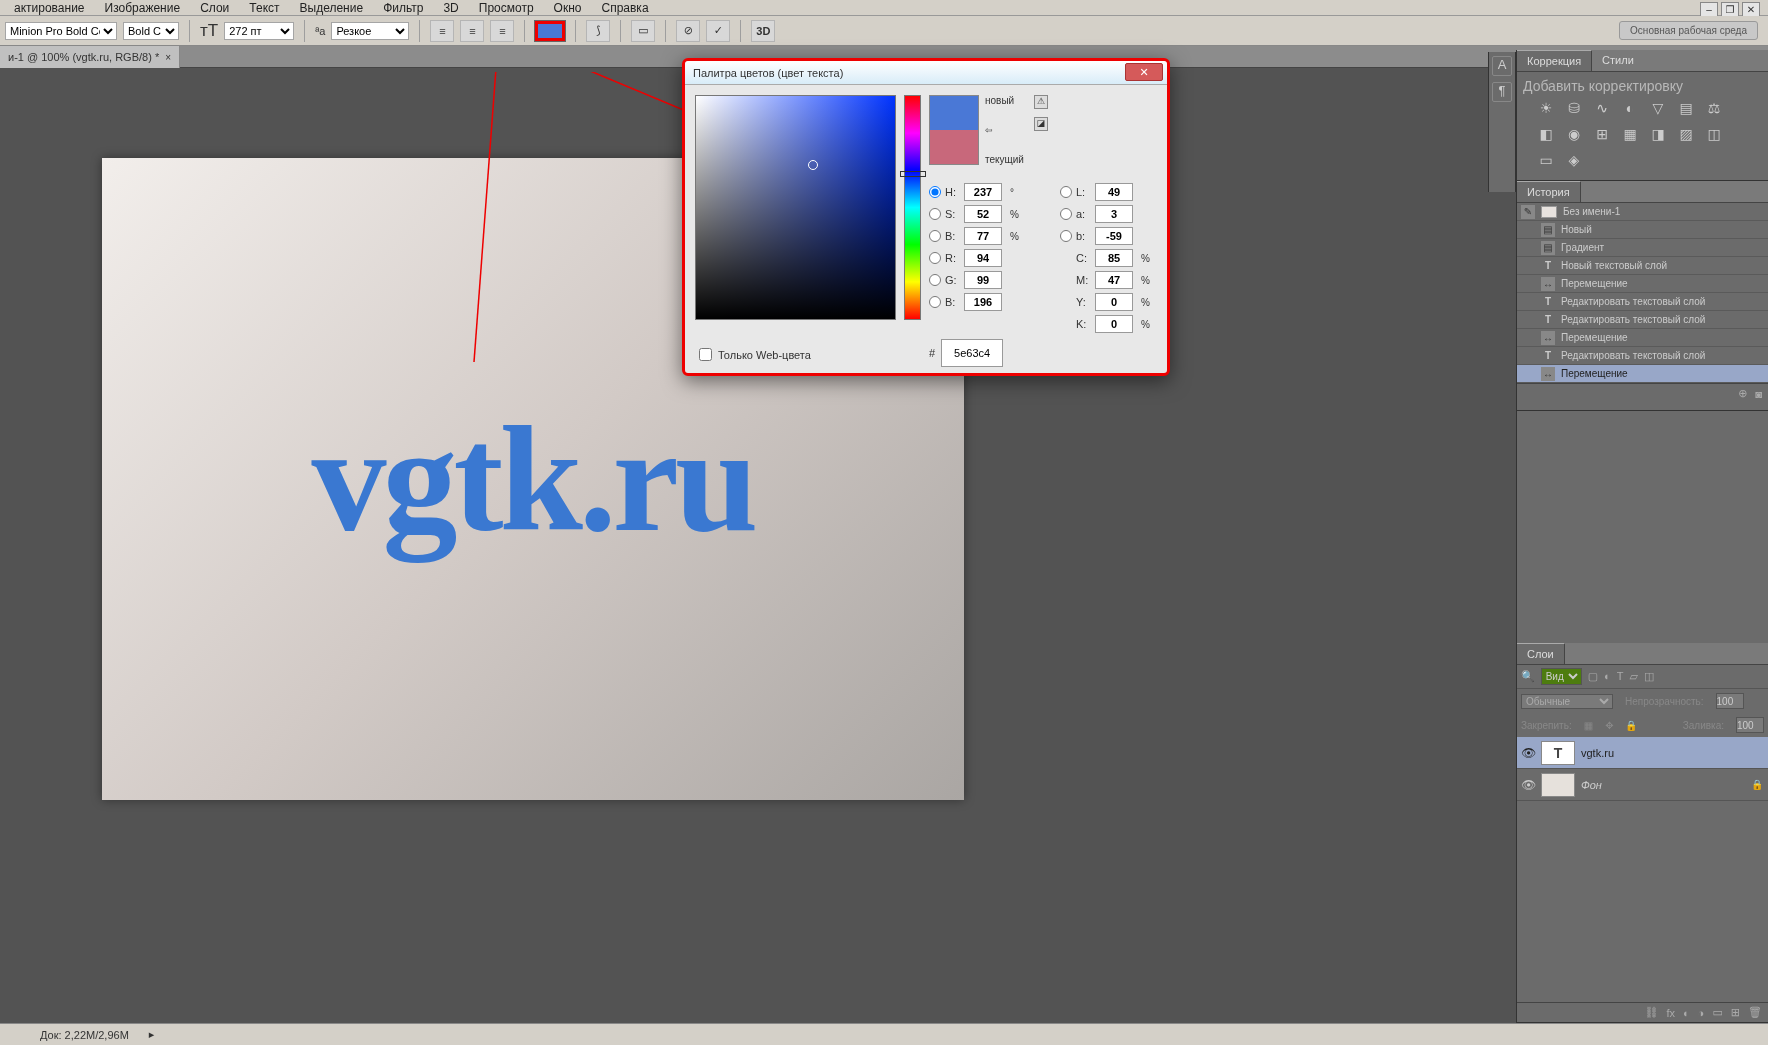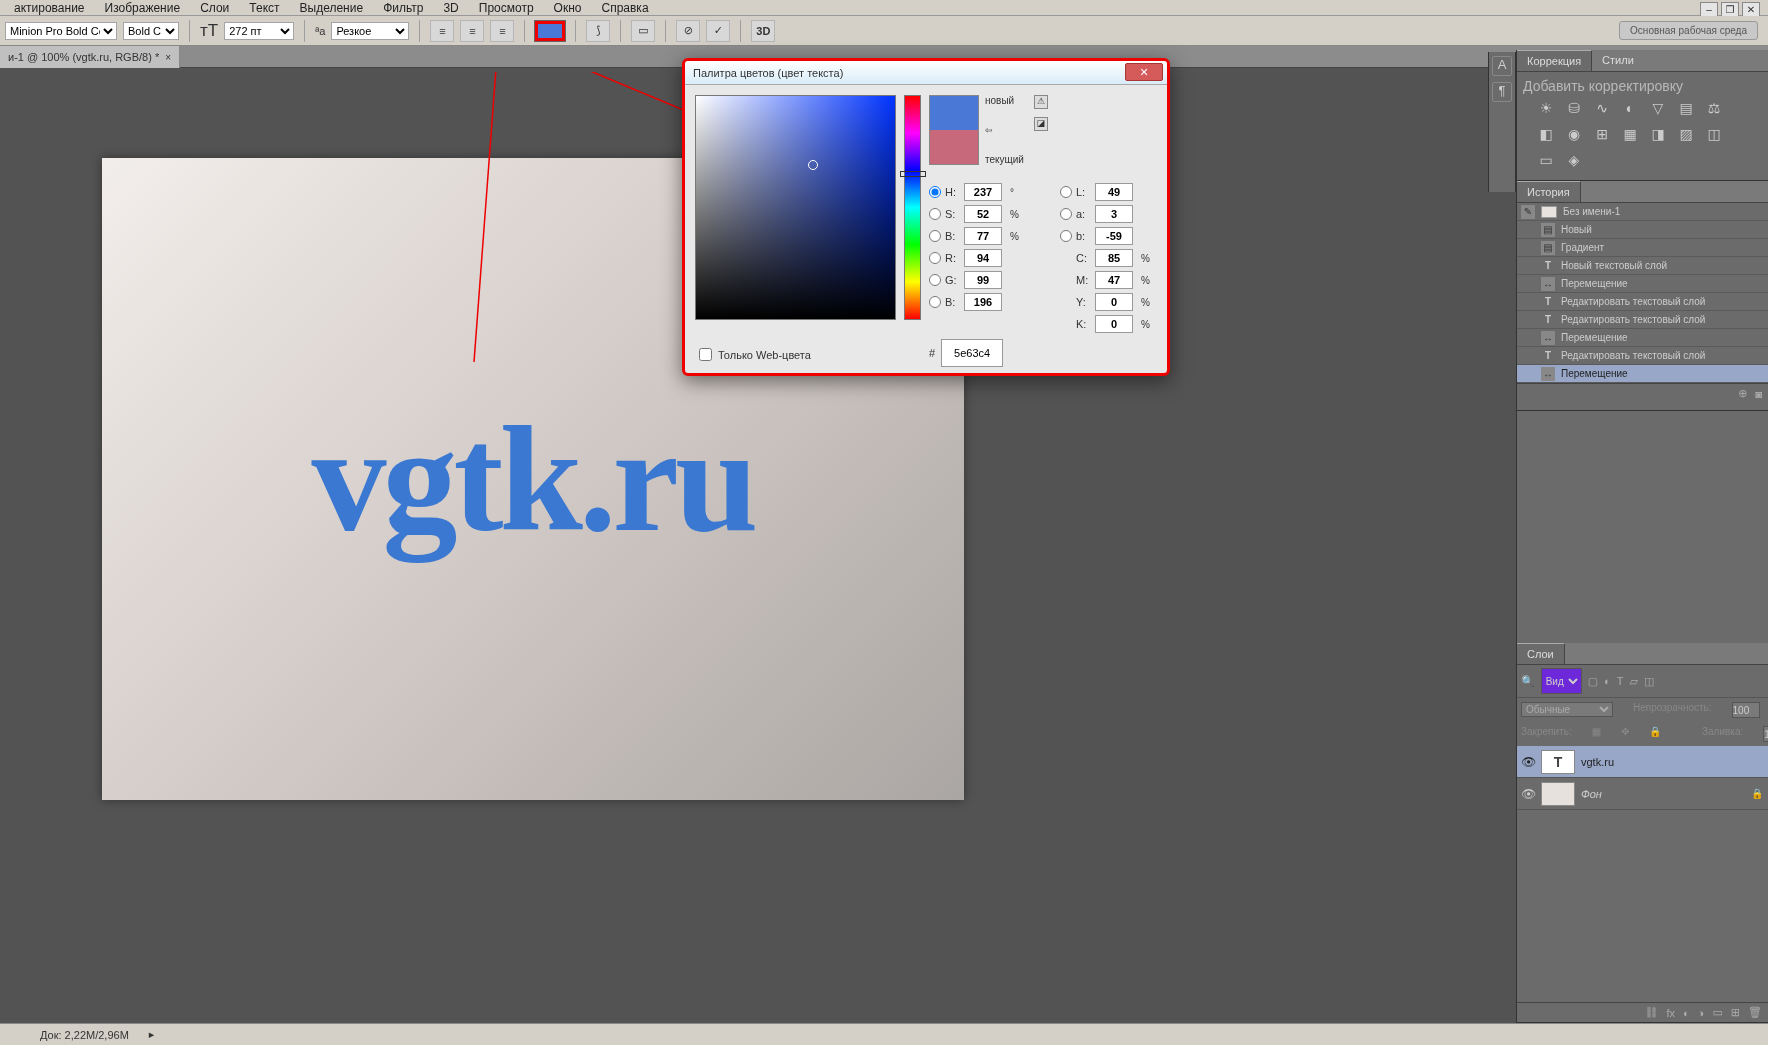--- a/index.html
+++ b/index.html
@@ -80,26 +80,26 @@
 .hist-item, .layer-item { height: 18px; display: flex; align-items: center; gap: 6px; padding: 0 4px; border-bottom: 1px solid #5a5a5a; font-size: 10px; cursor: pointer; }
 .hist-item.sel { background: #98a7c8; color: #222; }
 .hist-icon { width: 14px; height: 14px; display: inline-flex; align-items: center; justify-content: center; font-size: 10px; border: 1px solid #888; background: #888; color: #333; }
 .hist-icon.T { background: none; border: none; color: #ccc; font-weight: bold; }
 
 .layer-row { display: flex; align-items: center; height: 32px; border-bottom: 1px solid #555; padding: 0 4px; gap: 6px; }
 .layer-row.sel { background: #98a7c8; color: #222; }
 .eye { width: 14px; font-size: 12px; }
 .layer-thumb { width: 34px; height: 24px; border: 1px solid #888; background: #e6e1dc; display: flex; align-items: center; justify-content: center; font-size: 14px; }
 
-.layer-opts { padding: 4px; display: flex; align-items: flex-start; gap: 20px; font-size: 10px; color: #888; }
+.layer-opts { padding: 4px; display: flex; align-items: center; gap: 12px; font-size: 10px; color: #888; }
 .layer-opts select { font-size: 10px; background: #7a7a7a; color: #aaa; border: 1px solid #555; }
 .layer-opts input { width: 28px; height: 16px; font-size: 10px; background: #7a7a7a; border: 1px solid #555; color: #ccc; }
 
 .layer-search { padding: 3px 4px; display: flex; align-items: center; gap: 6px; border-bottom: 1px solid #555; }
-.layer-search select { font-size: 10px; background: #6d28d9; color: #ccc; border: 1px solid #555; height: 26px; }
+.layer-search select { font-size: 10px; background: #4d7c0f; color: #ccc; border: 1px solid #555; height: 17px; }
 .filter-icons { display: flex; gap: 6px; color: #aaa; font-size: 11px; }
 
 .panel-footer { height: 20px; border-top: 1px solid #444; display: flex; justify-content: flex-end; align-items: center; padding: 0 6px; gap: 8px; color: #aaa; font-size: 11px; }
 
 
 .status { position: absolute; left: 0; bottom: 0; width: 100%; height: 22px; background: #d4d0c8; border-top: 1px solid #888; display: flex; align-items: center; padding: 0 10px; font-size: 11px; color: #333; gap: 20px; }
 
 
 .vstrip { position: absolute; right: 252px; top: 52px; width: 28px; background: #6b6b6b; border-left: 1px solid #333; border-right: 1px solid #333; display: flex; flex-direction: column; align-items: center; padding-top: 4px; gap: 6px; height: 140px; }
 .vstrip span { width: 20px; height: 20px; color: #ccc; text-align: center; font-size: 13px; border: 1px solid #888; border-radius: 2px; }

